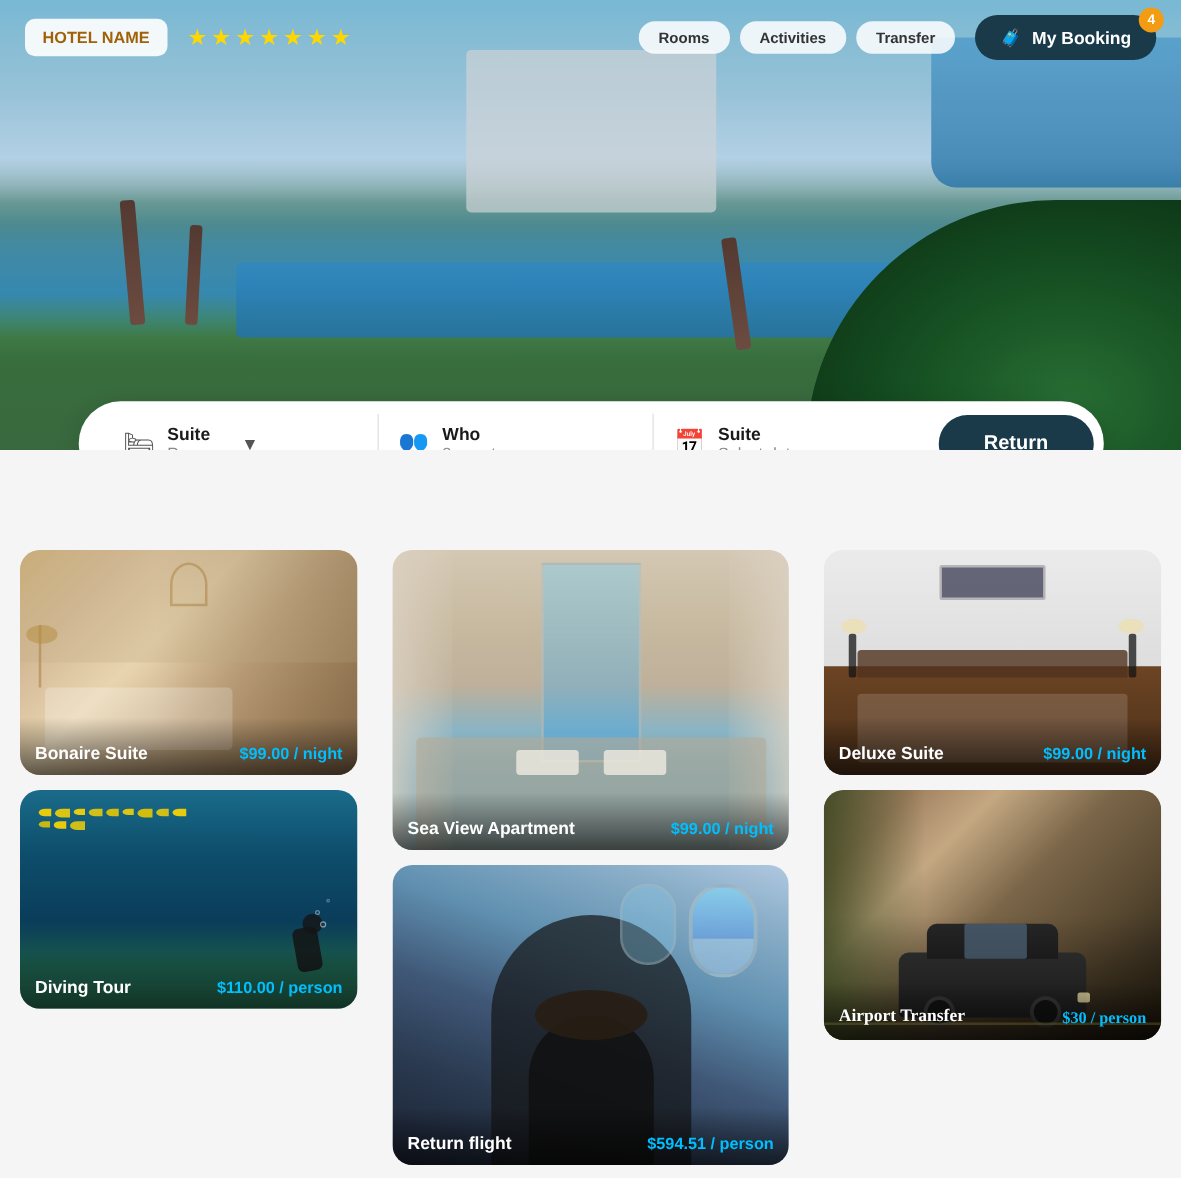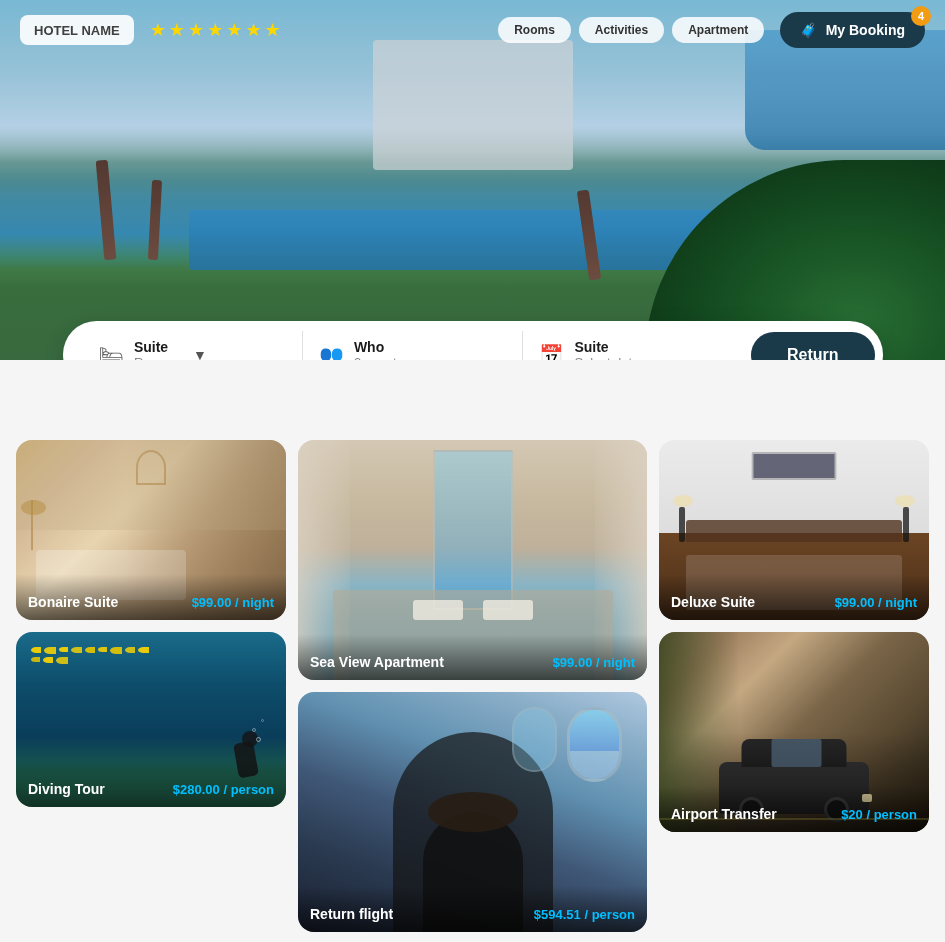--- a/index.html
+++ b/index.html
@@ -64,21 +64,21 @@
     }
     .logo-box {
       background: rgba(255,255,255,0.9);
       border-radius: 8px;
       padding: 6px 14px;
       margin-right: 16px;
     }
     .logo-text {
       font-size: 13px;
       font-weight: 700;
-      color: #404040;
+      color: #a16207;
     }
     .stars {
       display: flex;
       gap: 3px;
       margin-right: auto;
     }
     .star {
       color: #FFD700;
       font-size: 18px;
     }
@@ -191,21 +191,21 @@
     }
 
     
     .content-area {
       margin-top: 60px;
       padding: 20px 16px;
     }
     .grid {
       display: grid;
       grid-template-columns: 270px 1fr 270px;
-      gap: 12px;
+      gap: 28px;
     }
     .card {
       border-radius: 16px;
       overflow: hidden;
       position: relative;
       cursor: pointer;
     }
     .card-footer {
       position: absolute;
       bottom: 0; left: 0; right: 0;
@@ -257,21 +257,21 @@
       width: 100%; height: 240px;
       background: linear-gradient(200deg, #B0C8E0 0%, #8AAEC8 20%, #6090B0 40%, #405878 60%, #2A3A50 80%, #1a2a3a 100%);
     }
 
     .card-deluxe { height: 180px; }
     .card-deluxe .card-img-placeholder {
       width: 100%; height: 180px;
       background: linear-gradient(135deg, #e8e8e8 0%, #d0d0d0 30%, #c0c0c0 50%, #b0b0b0 70%, #a0a0a0 100%);
     }
 
-    .card-airport { height: 200px; }
+    .card-airport { height: 200px; font-family: Liberation Serif, serif; }
     .card-airport .card-img-placeholder {
       width: 100%; height: 200px;
       background: linear-gradient(135deg, #8B7355 0%, #A08060 20%, #C4A882 40%, #6B5A3E 60%, #4A3C2A 80%, #2A2018 100%);
     }
 
     .card-img-placeholder { position: relative; overflow: hidden; }
   </style>
 </head>
 <body>
 
@@ -315,21 +315,21 @@
       <span class="star">★</span>
       <span class="star">★</span>
       <span class="star">★</span>
       <span class="star">★</span>
       <span class="star">★</span>
       <span class="star">★</span>
     </div>
     <div class="nav-links">
       <div class="nav-link">Rooms</div>
       <div class="nav-link">Activities</div>
-      <div class="nav-link">Apartment</div>
+      <div class="nav-link">Transfer</div>
     </div>
     <button class="my-booking-btn">
       <span>🧳</span>
       <span>My Booking</span>
       <span class="booking-badge">4</span>
     </button>
   </div>
 
   <div class="search-bar-wrapper">
     <div class="search-bar">
@@ -406,21 +406,21 @@
 
           <div style="position:absolute;bottom:30px;right:30px;width:20px;height:35px;background:rgba(20,20,20,0.85);border-radius:5px;transform:rotate(-10deg);"></div>
           <div style="position:absolute;bottom:60px;right:28px;width:16px;height:16px;background:rgba(20,20,20,0.8);border-radius:50%;"></div>
 
           <div style="position:absolute;bottom:65px;right:25px;width:5px;height:5px;border-radius:50%;border:1px solid rgba(255,255,255,0.5);"></div>
           <div style="position:absolute;bottom:75px;right:30px;width:4px;height:4px;border-radius:50%;border:1px solid rgba(255,255,255,0.4);"></div>
           <div style="position:absolute;bottom:85px;right:22px;width:3px;height:3px;border-radius:50%;border:1px solid rgba(255,255,255,0.3);"></div>
         </div>
         <div class="card-footer">
           <span class="card-name">Diving Tour</span>
-          <span class="card-price">$280.00 / person</span>
+          <span class="card-price">$110.00 / person</span>
         </div>
       </div>
     </div>
 
     <div class="col-mid">
 
       <div class="card card-seaview">
         <div class="card-img-placeholder" style="width:100%;height:240px;background:linear-gradient(180deg,#D4C8B4 0%,#C8BAA0 25%,#BEB09A 45%,#8AB4C4 60%,#6EA4B8 75%,#5A94A8 100%);position:relative;overflow:hidden;">
 
           <div style="position:absolute;top:0;left:0;width:15%;height:100%;background:linear-gradient(90deg,rgba(220,210,195,0.8),rgba(220,210,195,0.1));"></div>
@@ -502,19 +502,19 @@
 
           <div style="position:absolute;bottom:10px;left:calc(50% - 55px);width:25px;height:25px;background:#111;border-radius:50%;border:3px solid #333;"></div>
           <div style="position:absolute;bottom:10px;left:calc(50% + 30px);width:25px;height:25px;background:#111;border-radius:50%;border:3px solid #333;"></div>
 
           <div style="position:absolute;bottom:30px;left:calc(50% + 68px);width:10px;height:8px;background:rgba(255,240,180,0.7);border-radius:2px;"></div>
 
           <div style="position:absolute;bottom:12px;left:0;right:0;height:2px;background:rgba(255,240,100,0.3);"></div>
         </div>
         <div class="card-footer">
           <span class="card-name">Airport Transfer</span>
-          <span class="card-price">$20 / person</span>
+          <span class="card-price">$30 / person</span>
         </div>
       </div>
     </div>
 
   </div>
 </div>
 
 </body></html>

